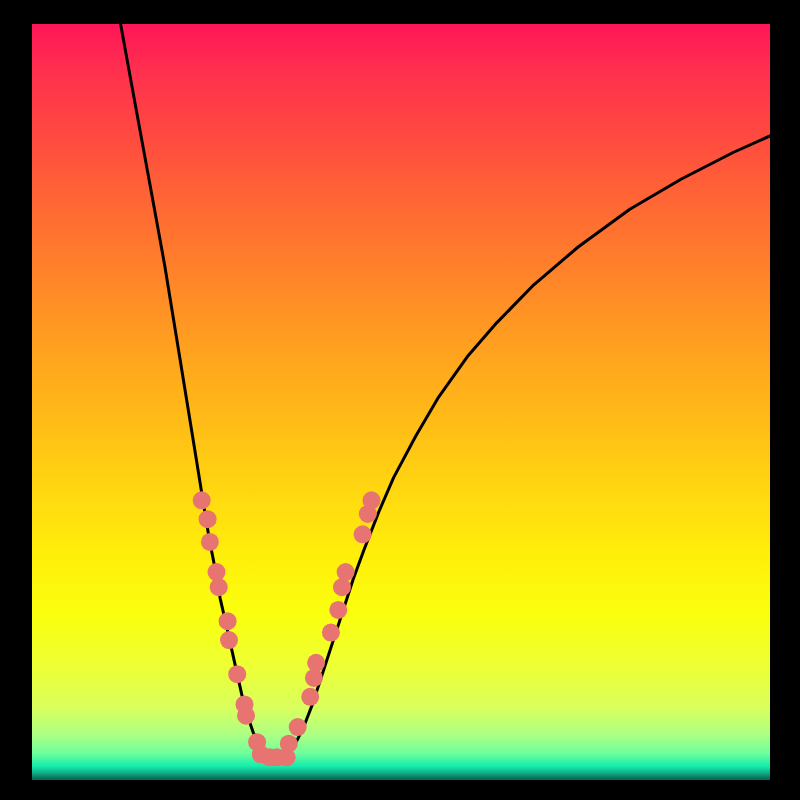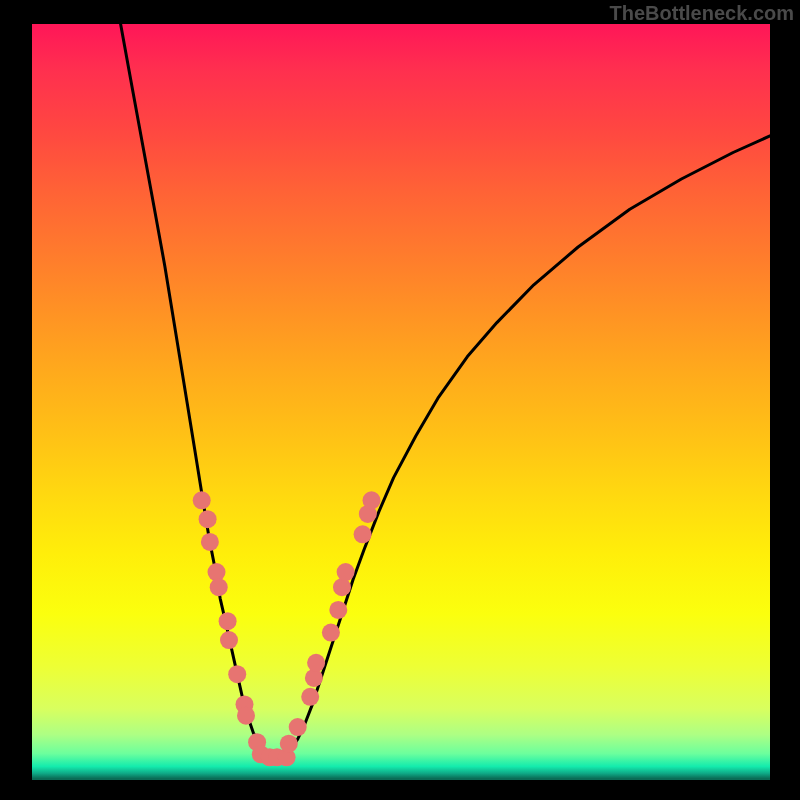--- a/index.html
+++ b/index.html
@@ -64,21 +64,20 @@
     pointer-events: none;
   }
 </style>
 </head>
 <body>
 
 <div class="outer">
 
   <div class="plot-frame"></div>
 
-  <div class="attribution">TheBottleneck.com</div>
 
   <svg class="overlay" viewBox="0 0 800 800">
     <g id="curve-layer">
         <path d="M 120.6 24.0 L 131.6 84.5 L 142.7 145.0 L 153.8 205.4 L 164.8 265.9 L 172.2 311.3 L 179.6 356.6 L 187.0 402.0 L 194.4 447.4 L 201.7 492.7 L 209.1 538.1 L 215.0 568.3 L 220.2 598.6 L 225.4 621.2 L 231.3 647.7 L 237.2 674.2 L 242.3 696.8 L 247.5 715.7 L 253.4 733.1 L 260.8 746.0 L 268.2 752.8 L 275.5 755.1 L 282.9 754.3 L 290.3 749.8 L 297.7 739.2 L 305.1 723.3 L 312.4 704.4 L 319.8 681.7 L 327.2 659.0 L 334.6 636.4 L 342.0 613.7 L 353.0 579.7 L 364.1 549.4 L 378.9 511.6 L 393.6 477.6 L 415.8 436.0 L 437.9 398.2 L 467.4 356.6 L 496.9 322.6 L 533.8 284.8 L 578.1 247.0 L 629.8 209.2 L 681.4 179.0 L 733.1 152.5 L 770.0 135.9" fill="none" stroke="#000" stroke-width="3" stroke-linecap="round" stroke-linejoin="round"></path>
       </g>
     <g id="markers-layer">
         <circle cx="201.7" cy="500.3" r="9" fill="#e77471"></circle>
         <circle cx="207.6" cy="519.2" r="9" fill="#e77471"></circle>
         <circle cx="209.9" cy="541.9" r="9" fill="#e77471"></circle>
         <circle cx="216.5" cy="572.1" r="9" fill="#e77471"></circle>

